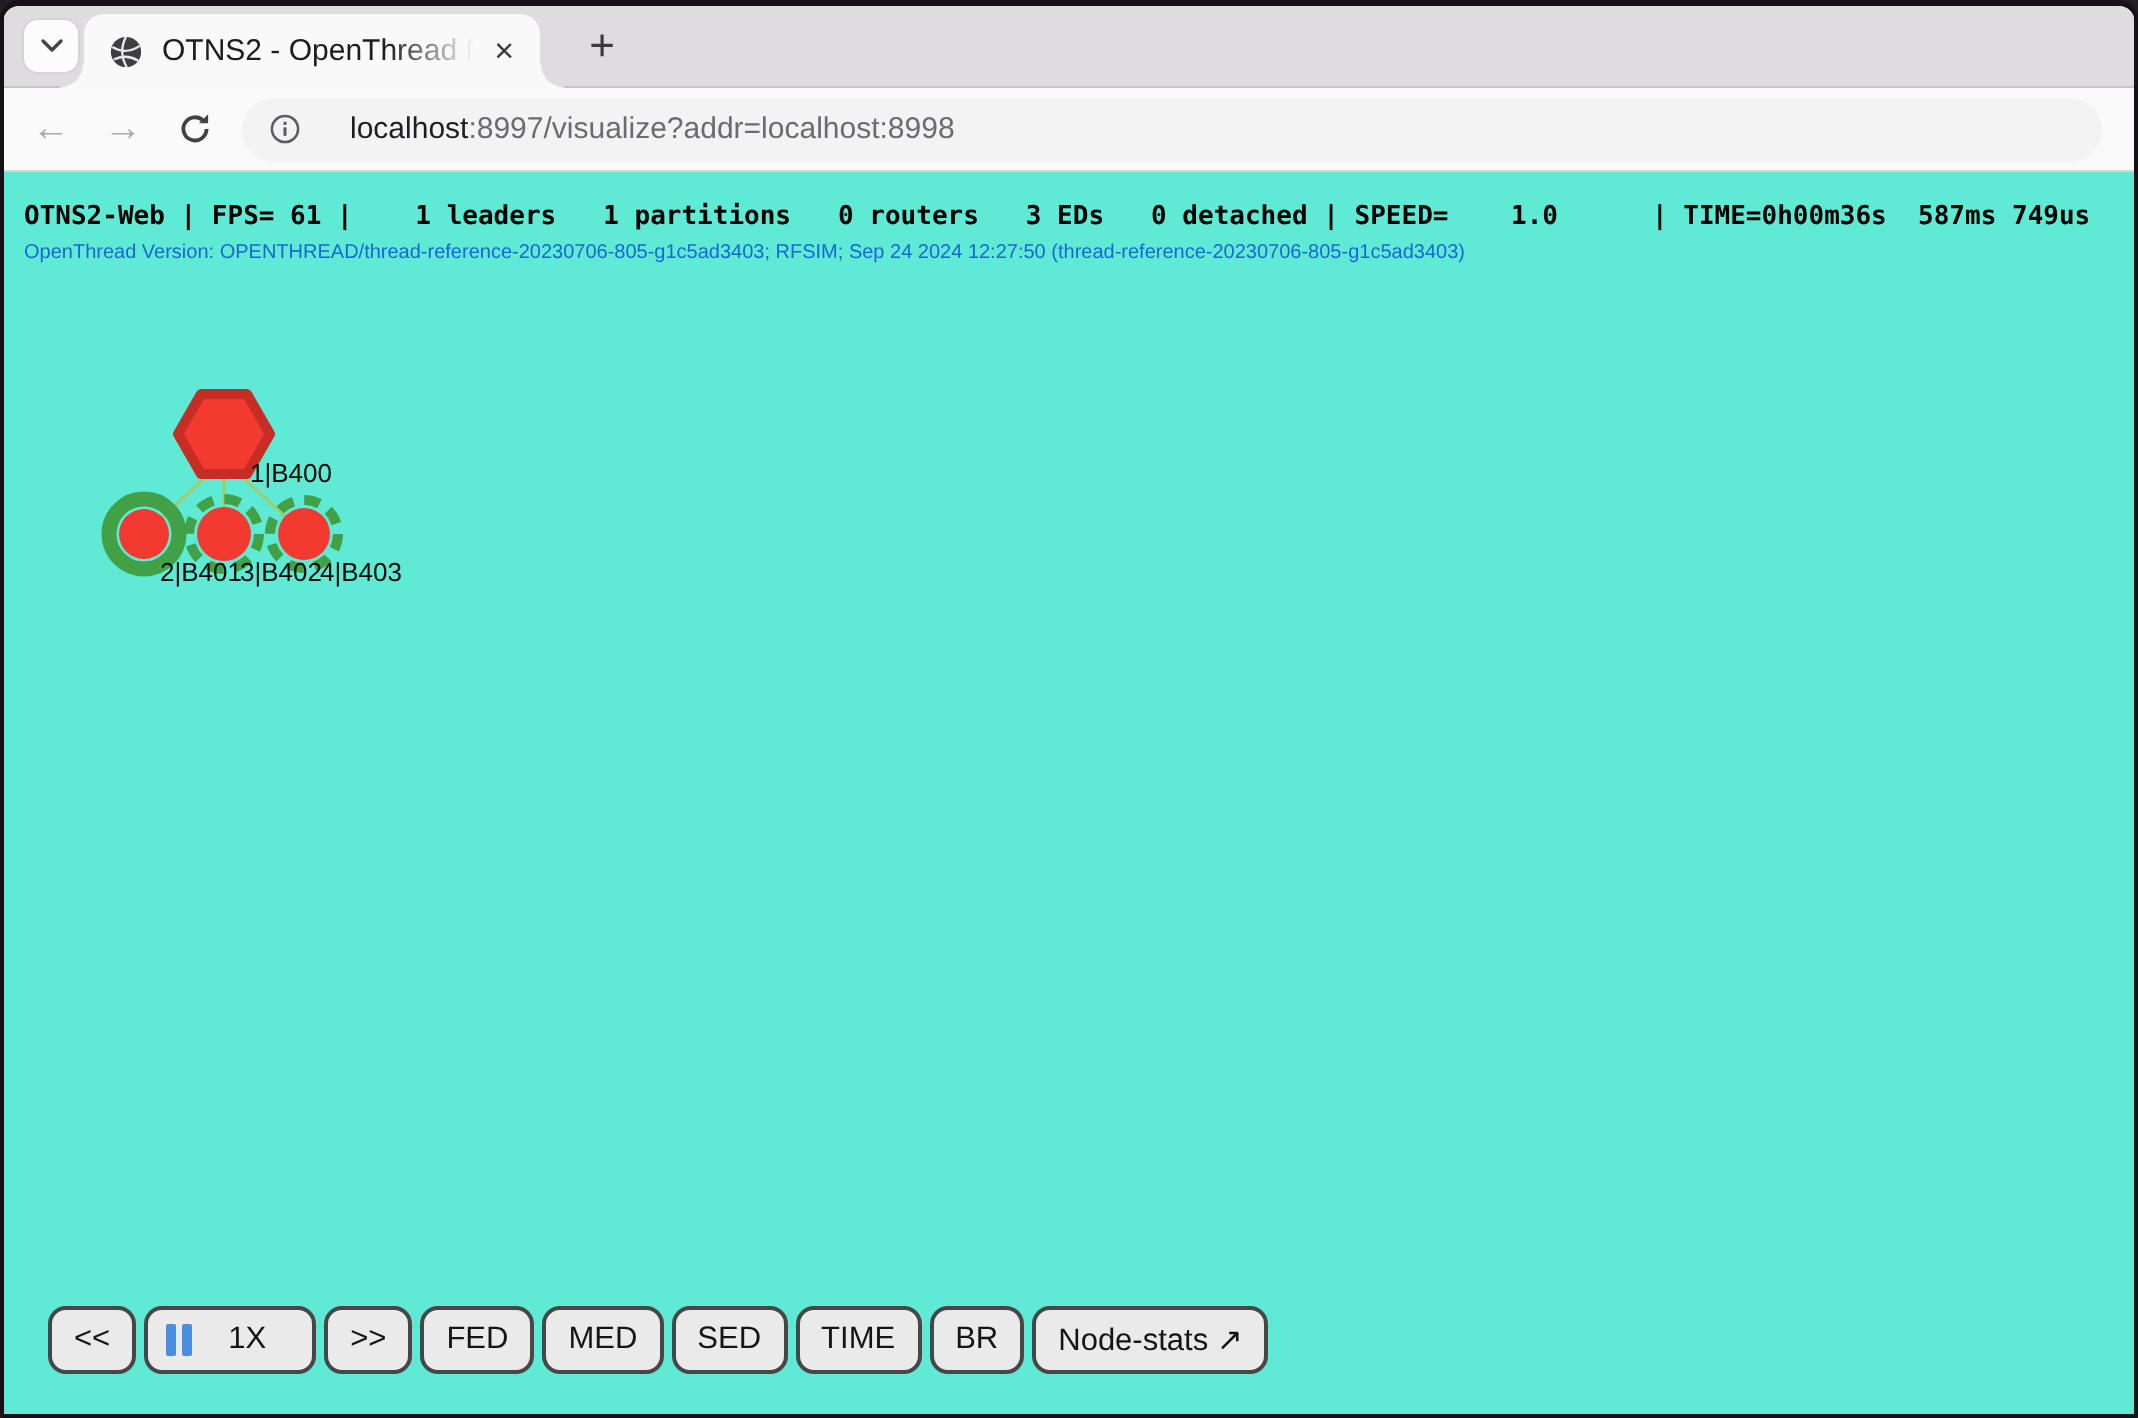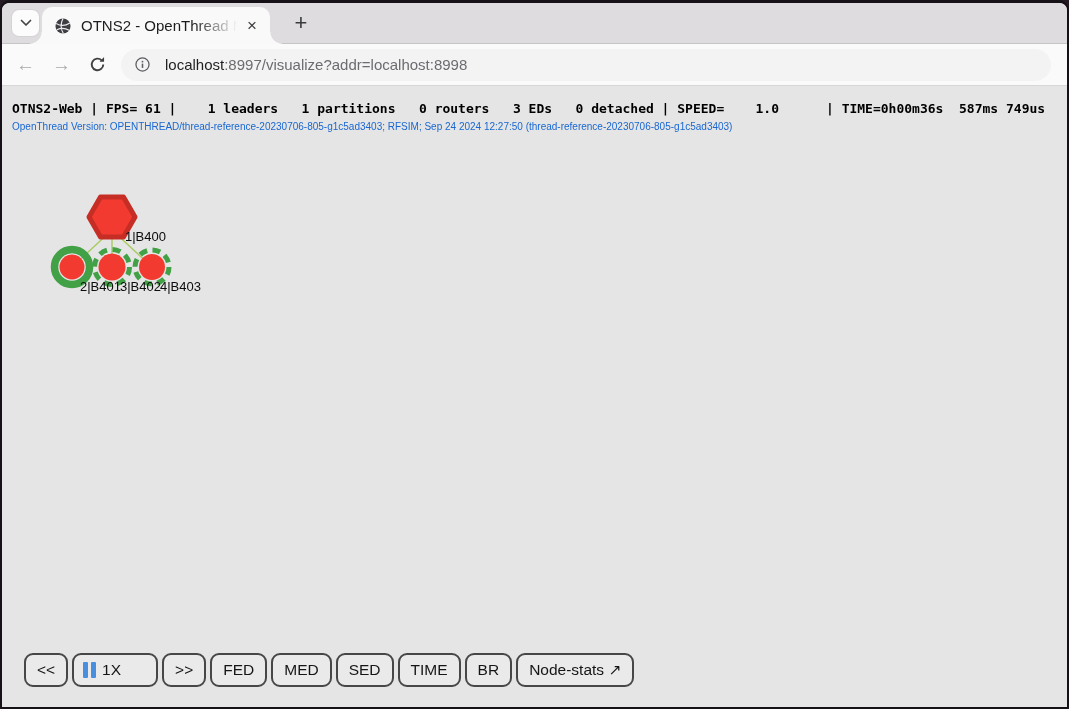--- a/index.html
+++ b/index.html
@@ -52,27 +52,27 @@
   }
   
   .navbar{
     height:41px;flex:0 0 41px;background:#fbfafb;border-bottom:1px solid #d7d6d8;
     display:flex;align-items:center;padding:0 16px 0 14px;box-sizing:content-box;
   }
   .nav-arrow{font-size:19px;color:#a9a9ac;margin-right:17px;line-height:1;}
   .reload{display:flex;margin-right:14px;}
   .url-pill{
     flex:1;height:32px;background:#f4f3f4;border-radius:16px;
-    display:flex;align-items:center;padding:0 13px;gap:14px;min-width:0;
+    display:flex;align-items:center;padding:0 13px;gap:24px;min-width:0;
   }
   .url-text{font-size:15px;white-space:nowrap;overflow:hidden;}
   .url-host{color:#1e1e21;}
   .url-rest{color:#6b6b70;}
   
-  .content{flex:1;position:relative;background:#e5e5e5;}
+  .content{flex:1;position:relative;background:#5eead4;}
   .status-line{
     position:absolute;left:10px;top:15px;
     font-family:"DejaVu Sans Mono",monospace;font-weight:bold;font-size:13px;
     color:#000;white-space:pre;
   }
   .version-line{
     position:absolute;left:10px;top:35px;
     font-size:10px;color:#1967d2;white-space:pre;
   }
   .net{position:absolute;left:0;top:100px;}
@@ -80,21 +80,21 @@
   .toolbar{
     position:absolute;left:22px;bottom:20px;
     display:flex;gap:4px;align-items:center;
   }
   .tbtn{
     height:34px;background:#ebeaea;border:2.4px solid #474747;border-radius:9px;
     font-family:inherit;font-size:15.5px;color:#151515;
     display:flex;align-items:center;justify-content:center;
     padding:0 11px;box-sizing:border-box;white-space:nowrap;
   }
-  .tbtn.speed{width:86px;justify-content:flex-start;gap:6px;padding-left:9px;}
+  .tbtn.speed{width:86px;justify-content:flex-start;gap:18px;padding-left:9px;}
   .pause-icon{display:flex;gap:3px;}
   .pause-icon i{display:block;width:5px;height:16px;background:#4a8ee0;border-radius:1px;}
 </style>
 </head>
 <body>
 
 <div class="window">
 
   <div class="tabstrip">
     <div class="tab-list-btn">

